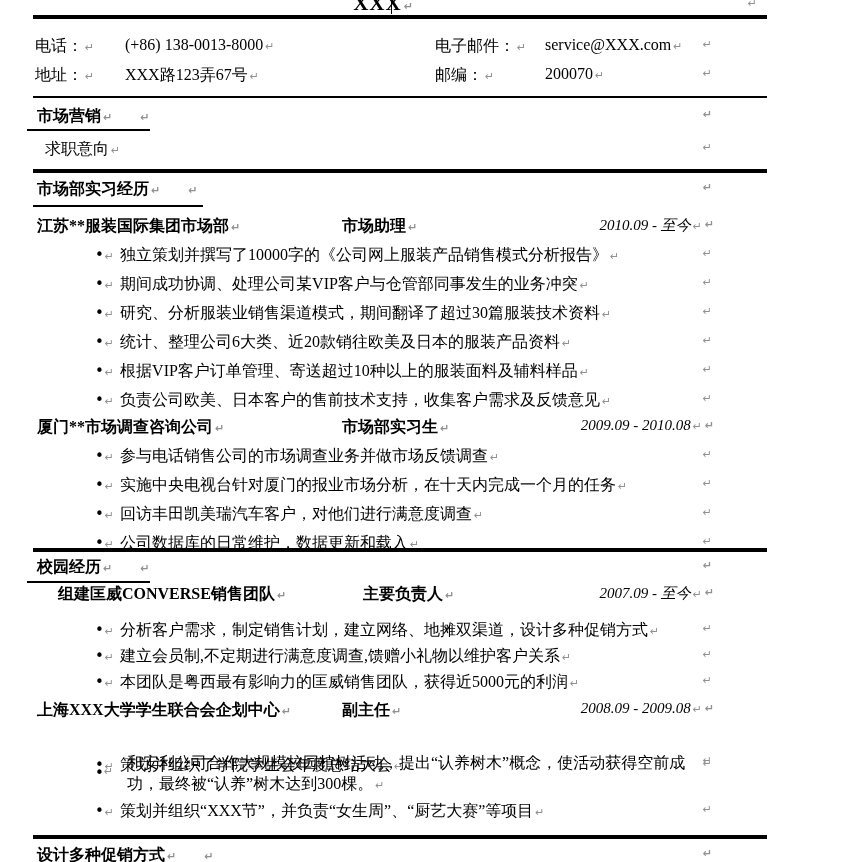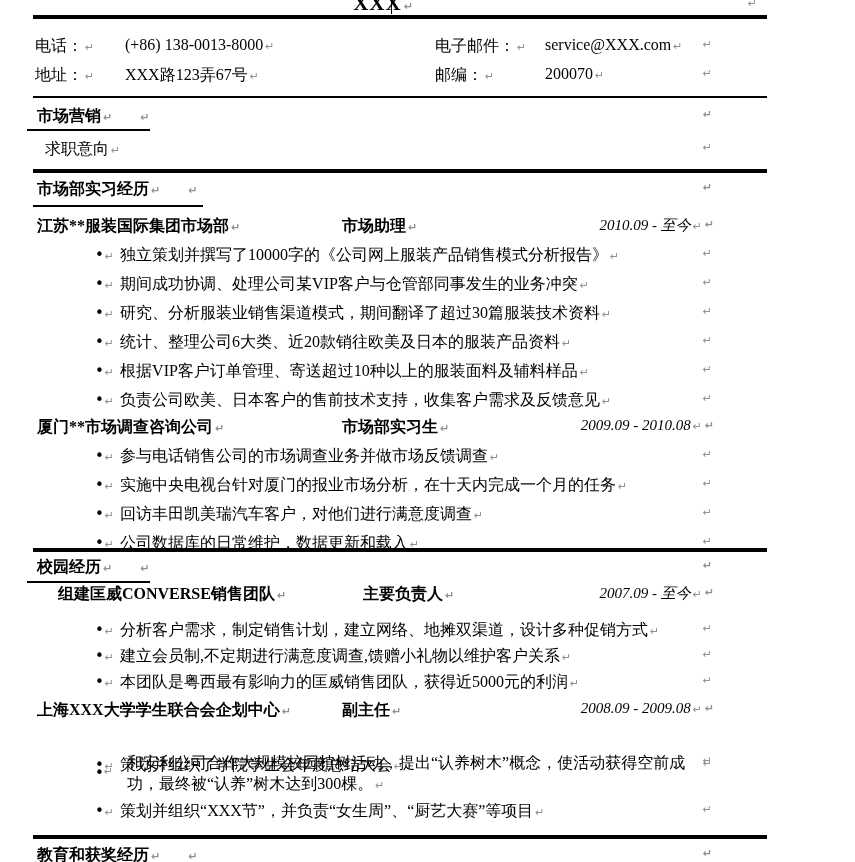--- a/index.html
+++ b/index.html
@@ -145,17 +145,17 @@
       <span class="bdot js-bullet">•</span>
       <span class="pmark tmark js-pmark">↵</span>
       <span class="btext"><span>和安利公司合作大规模校园植树活动，提出“认养树木”概念，使活动获得空前成功，最终被“认养”树木达到300棵。</span><span class="pmark js-pmark">↵</span></span>
       <span class="pmark eol js-pmark">↵</span>
     </div>
   <div class="brow" style="top:801px;"><span class="bdot js-bullet">•</span><span class="pmark tmark js-pmark">↵</span><span class="btext">策划并组织“XXX节”，并负责“女生周”、“厨艺大赛”等项目</span><span class="pmark js-pmark">↵</span><span class="pmark eol js-pmark">↵</span></div>
 
   <div class="rule" style="top:835px;left:33px;width:779px;height:4px;"></div>
 
   <div class="shead" style="top:845px;">
-    <span>教育和获奖经历</span><span class="pmark js-pmark">↵</span><span class="pmark tab2 js-pmark">↵</span>
+    <span>设计多种促销方式</span><span class="pmark js-pmark">↵</span><span class="pmark tab2 js-pmark">↵</span>
     <span class="pmark eol js-pmark">↵</span>
   </div>
 
 </div>
 
 </body></html>

